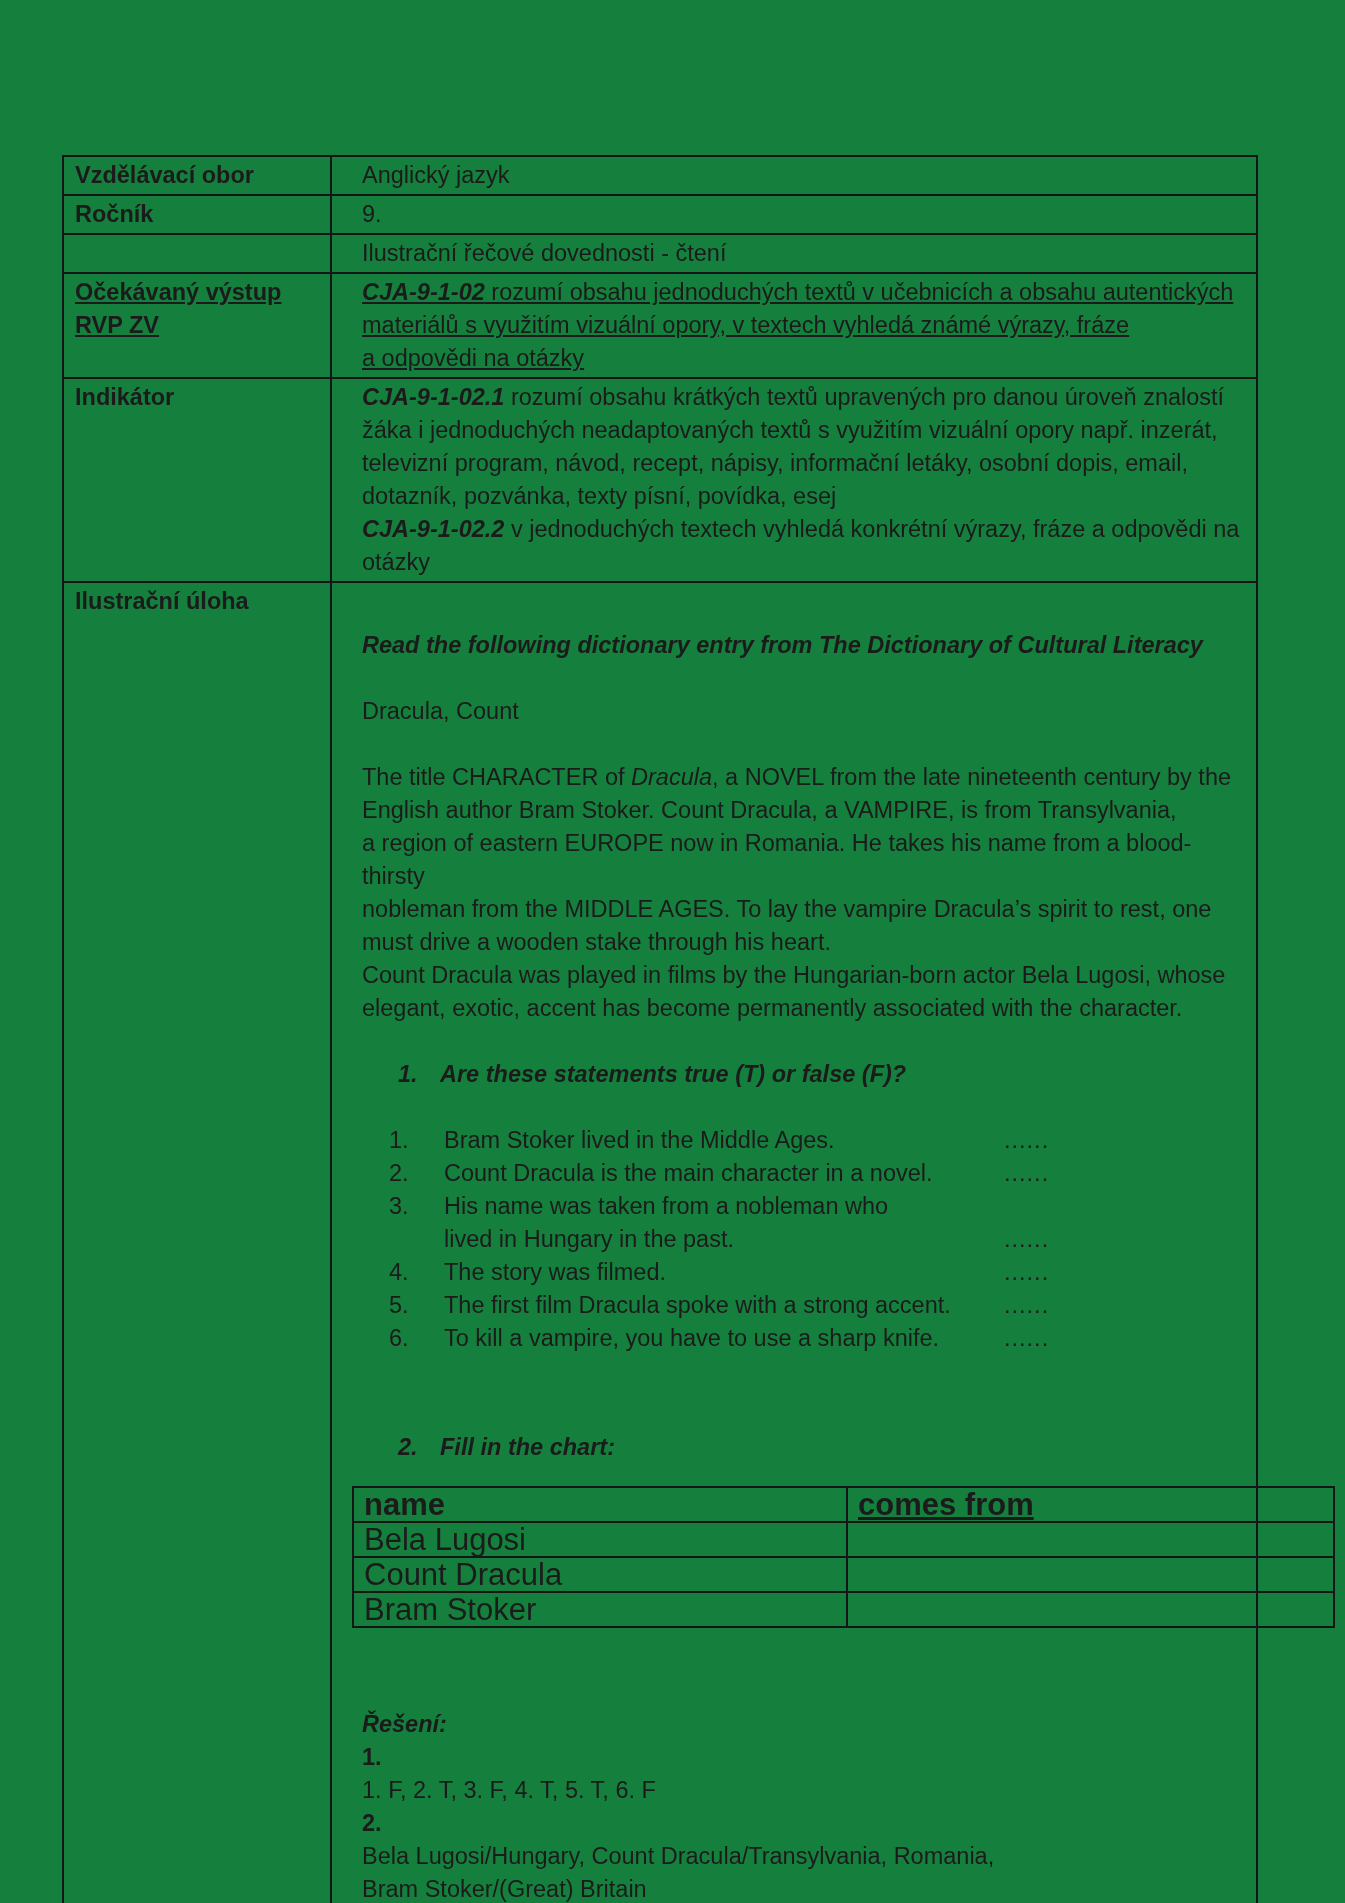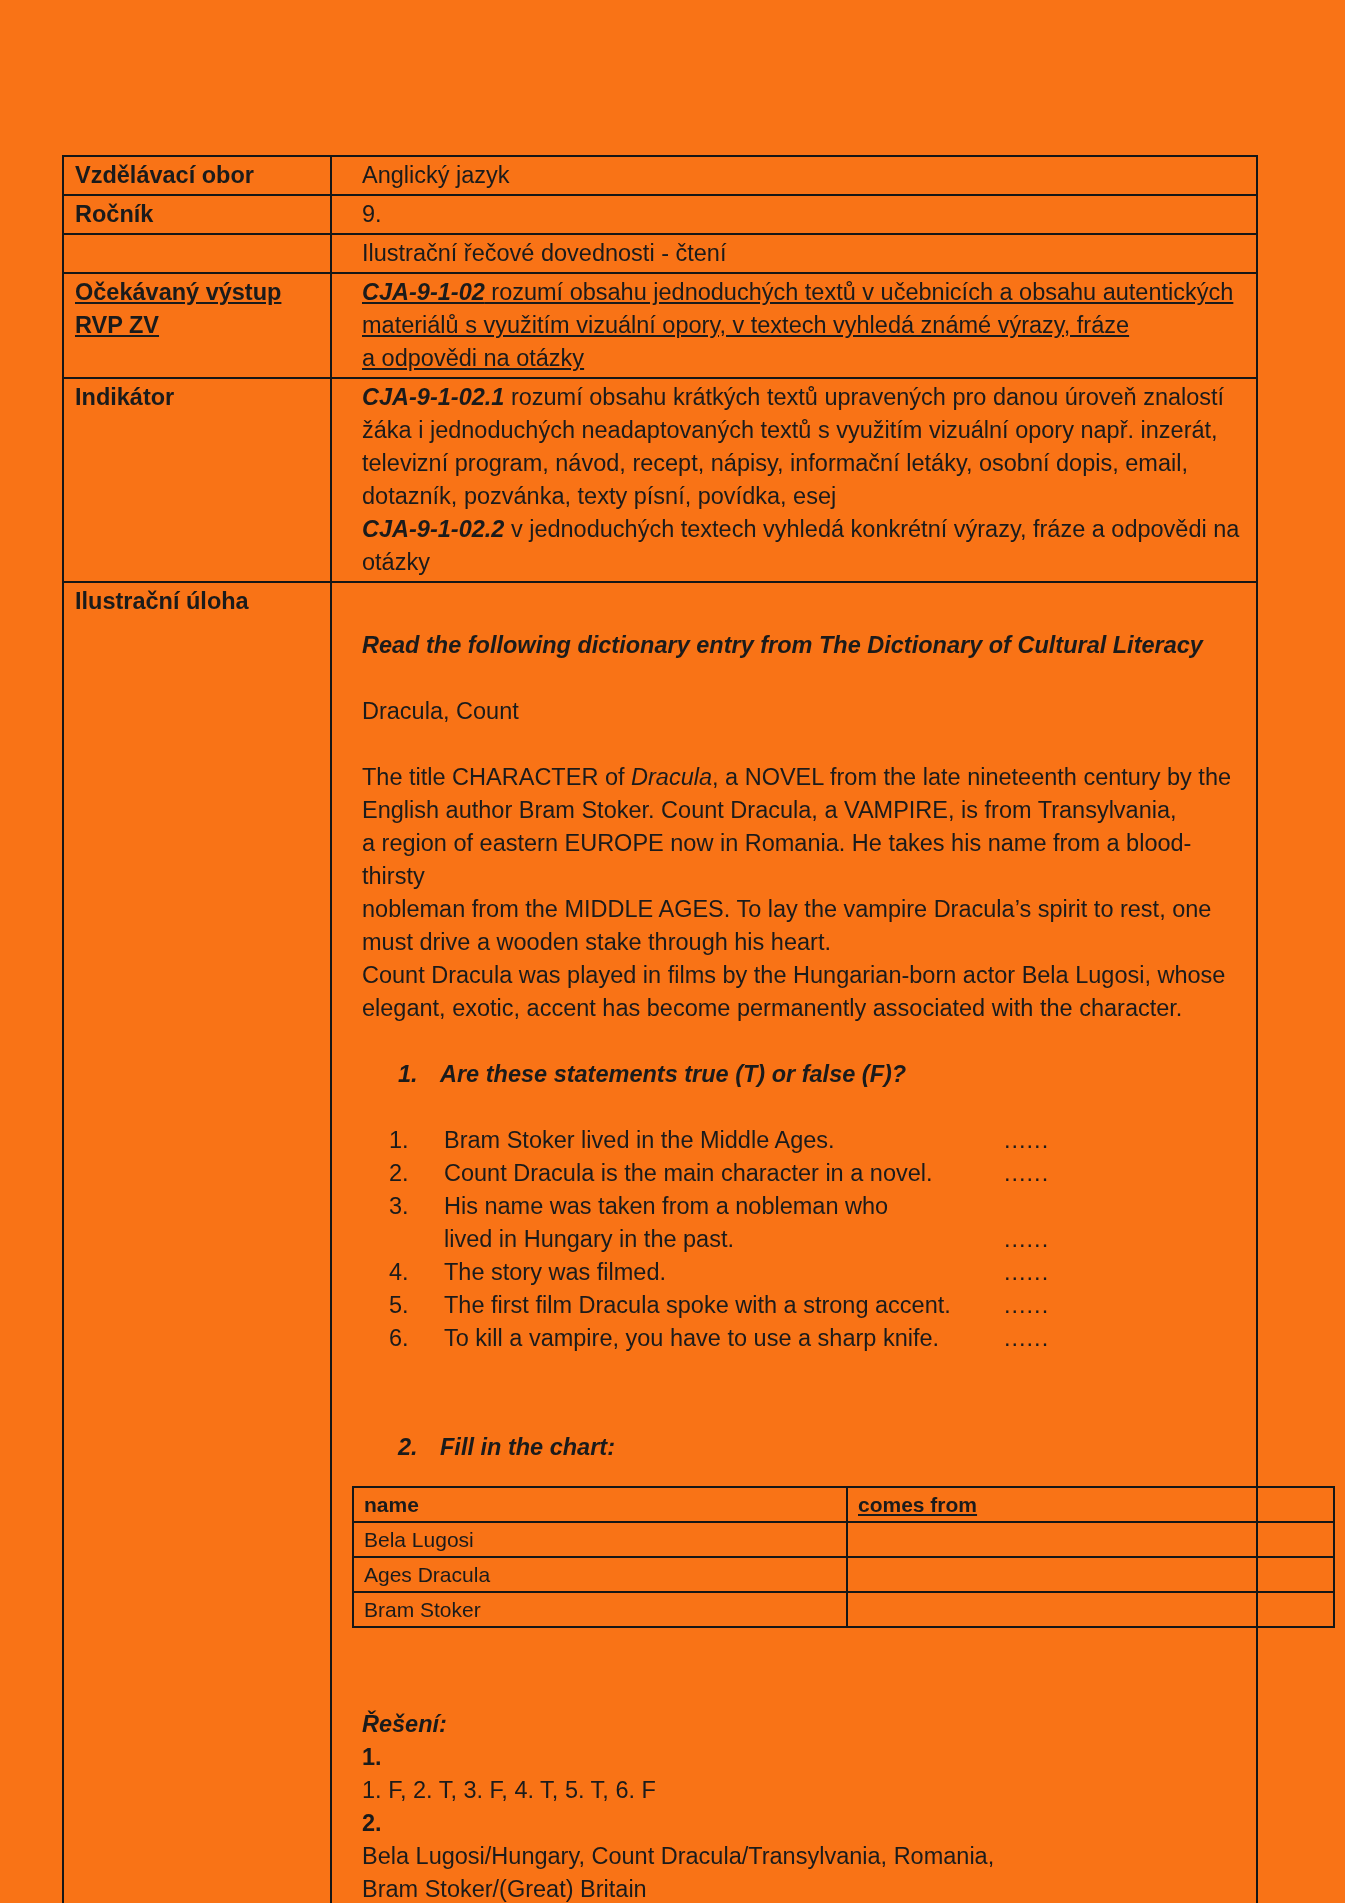--- a/index.html
+++ b/index.html
@@ -1,20 +1,20 @@
 <!DOCTYPE html>
 <html><head>
 <meta charset="utf-8">
 <style>
   html,body{margin:0;padding:0;background:#ffffff;}
   .page{
     position:relative;
     width:1345px;
     height:1903px;
-    background:#f97316;
+    background:#15803d;
     font-family:"Liberation Sans", sans-serif;
     color:#1b1b1b;
     overflow:hidden;
   }
   .doc-table{
     position:absolute;
     left:62px;
     top:155px;
     width:1196px;
     border-collapse:collapse;
@@ -53,21 +53,21 @@
   .chart-table{
     border-collapse:collapse;
     margin:22px 0 0 -10px;
     width:937px;
     table-layout:fixed;
   }
   .chart-table td,.chart-table th{
     border:2px solid #161616;
     height:30px;
     padding:0 10px;
-    font-size:21px;
+    font-size:31px;
     line-height:33px;
     text-align:left;
     vertical-align:middle;
   }
   .chart-table th{font-weight:700;}
   .col-name{width:472px;}
   .col-from{width:465px;text-decoration:underline;}
   .solution{margin-top:80px;}
   .sol-line{margin:0;}
   .sol-head{font-weight:700;font-style:italic;}
@@ -180,21 +180,21 @@
           <tbody>
                 <tr>
             <th class="col-name">name</th>
             <th class="col-from">comes from</th>
           </tr>
           <tr>
             <td>Bela Lugosi</td>
             <td></td>
           </tr>
           <tr>
-            <td>Ages Dracula</td>
+            <td>Count Dracula</td>
             <td></td>
           </tr>
           <tr>
             <td>Bram Stoker</td>
             <td></td>
           </tr>
         </tbody>
             </table>
 
         <div class="solution">

